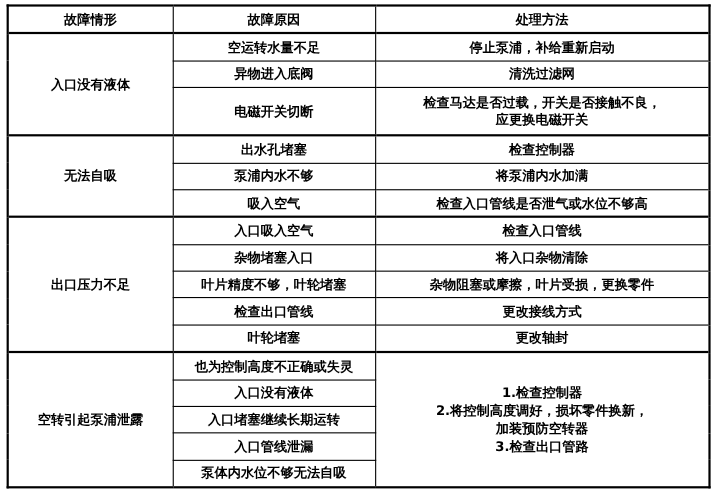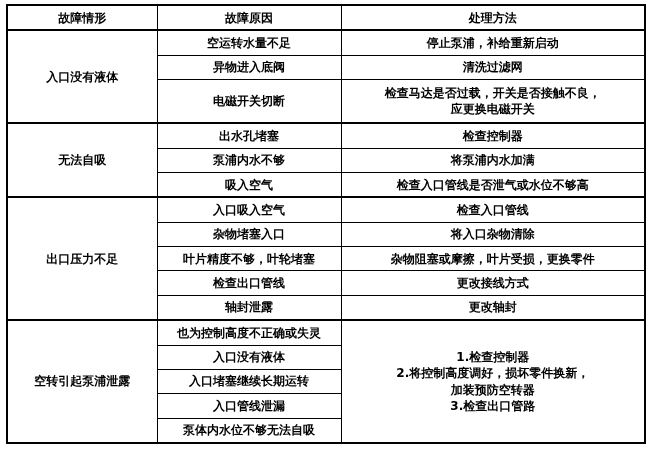--- a/index.html
+++ b/index.html
@@ -134,21 +134,21 @@
       </tr>
       <tr>
         <td class="cause-cell">叶片精度不够，叶轮堵塞</td>
         <td class="remedy-cell thick-right">杂物阻塞或摩擦，叶片受损，更换零件</td>
       </tr>
       <tr>
         <td class="cause-cell">检查出口管线</td>
         <td class="remedy-cell thick-right">更改接线方式</td>
       </tr>
       <tr>
-        <td class="cause-cell">轴封泄露</td>
+        <td class="cause-cell">叶轮堵塞</td>
         <td class="remedy-cell thick-right">更改轴封</td>
       </tr>
 
       <tr>
         <td class="group-cell thick-top thick-left thick-bottom" rowspan="5">空转引起泵浦泄露</td>
         <td class="cause-cell thick-top">也为控制高度不正确或失灵</td>
         <td class="remedy-cell remedy-left nowrap-lines thick-top thick-right thick-bottom" rowspan="5">1.检查控制器
 2.将控制高度调好，损坏零件换新，
 加装预防空转器
 3.检查出口管路</td>

